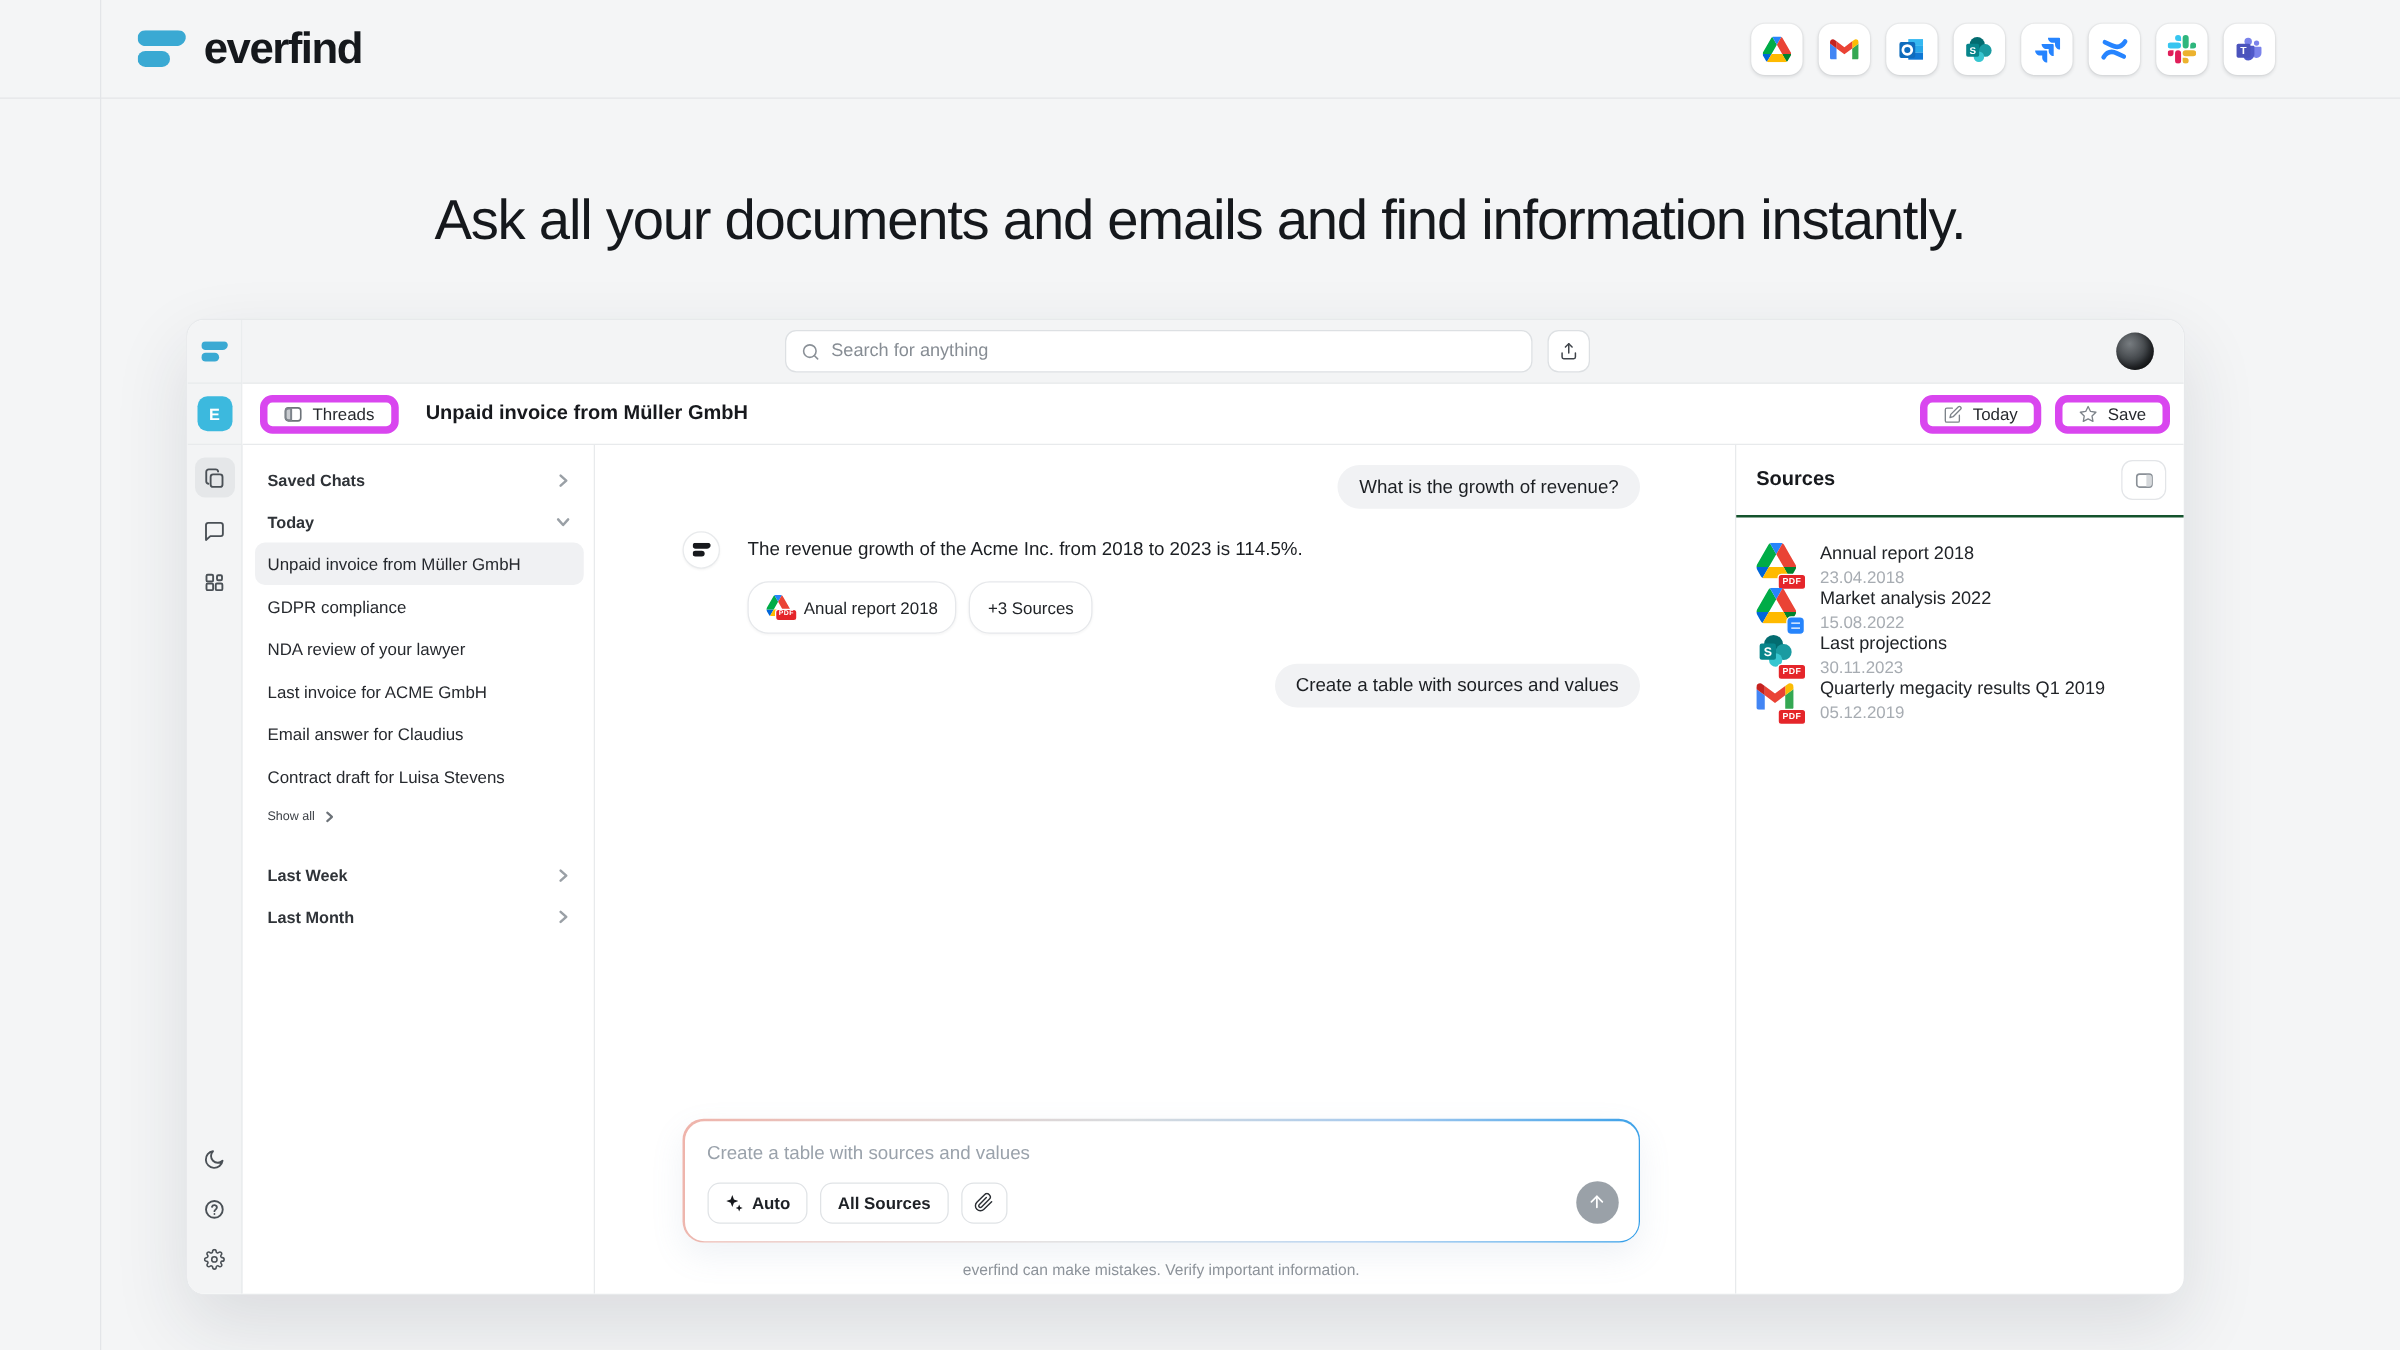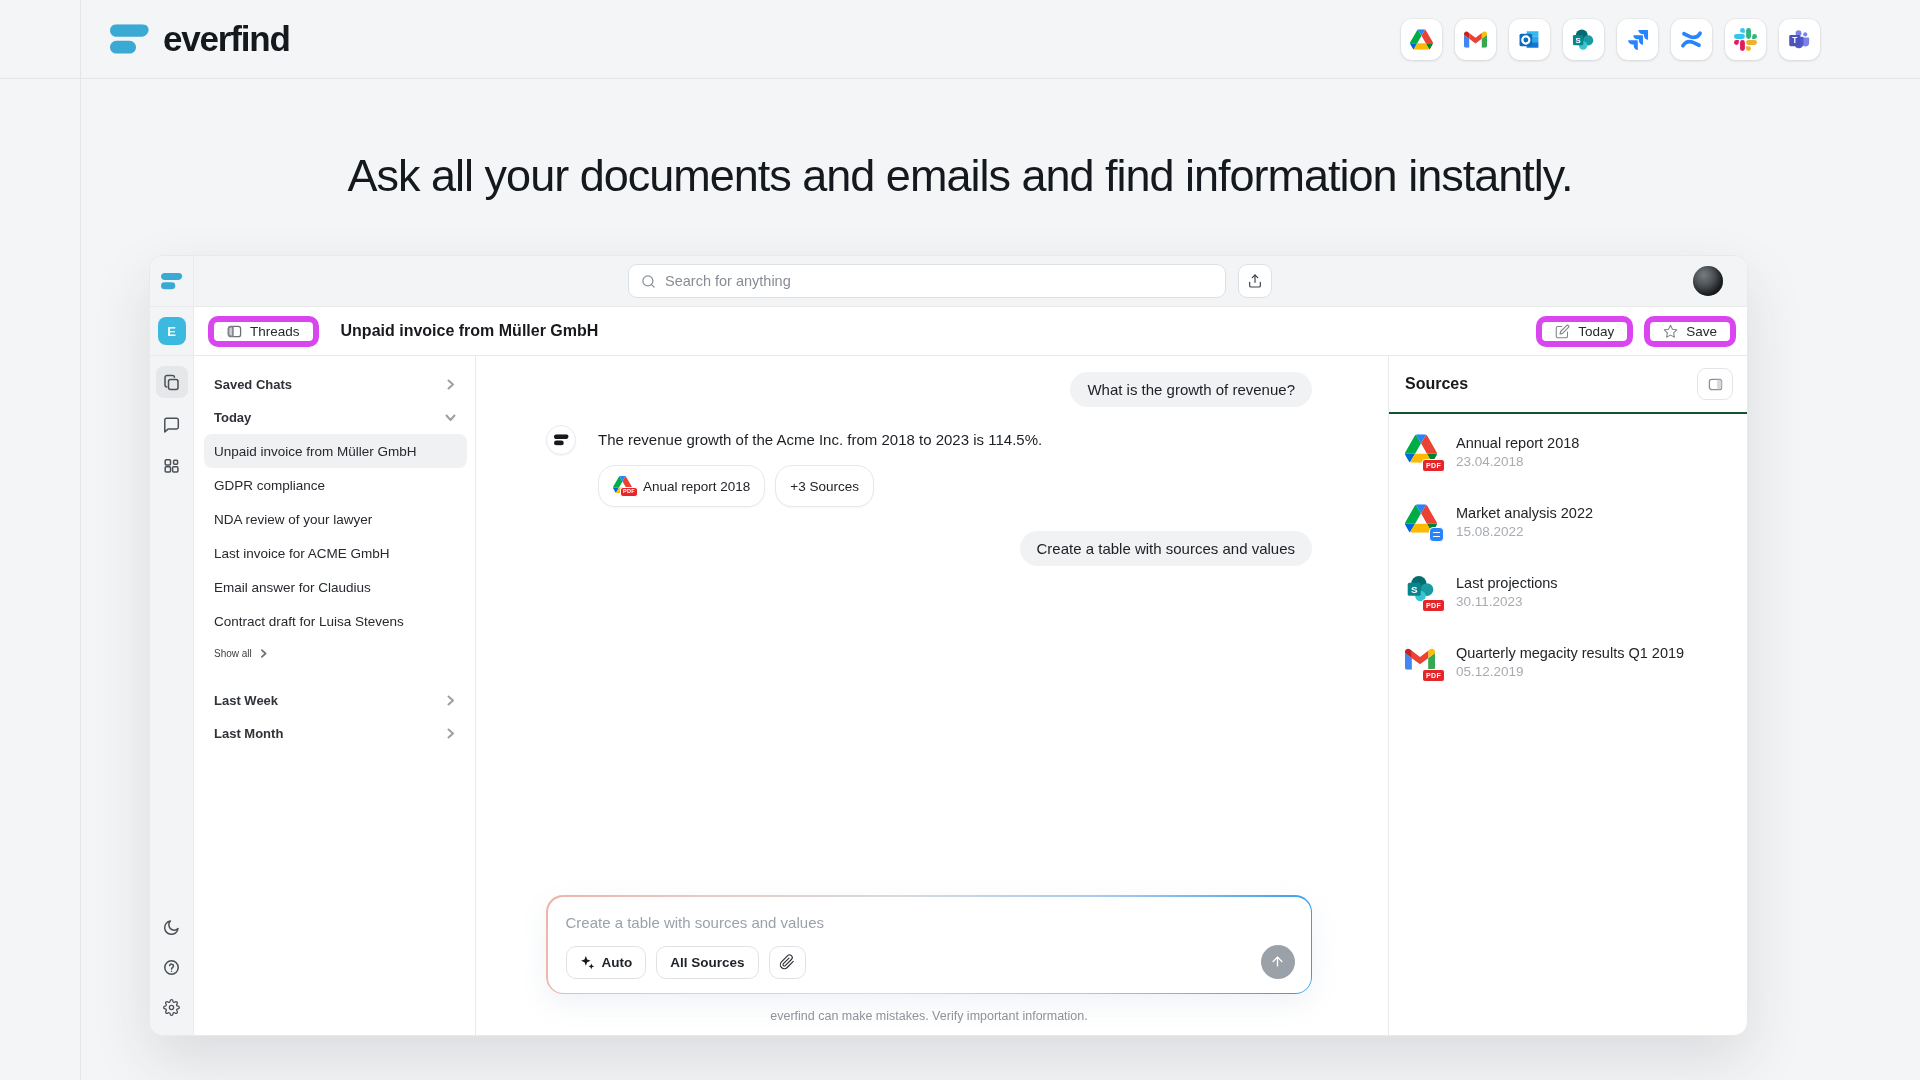--- a/index.html
+++ b/index.html
@@ -135,21 +135,21 @@
   .send-btn { position:absolute; right:16px; bottom:14px; width:34px; height:34px; border-radius:50%; background:#9aa1a8; border:none; display:grid; place-items:center; cursor:pointer; }
   .send-btn svg { width:15px; height:15px; stroke:#fff; fill:none; stroke-width:2.2; stroke-linecap:round; stroke-linejoin:round; }
   .disclaimer { margin-top:15px; text-align:center; font-size:12.5px; color:#8d939a; }
 
   
   .sources-panel { width:359px; flex:none; border-left:1px solid #e8eaec; display:flex; flex-direction:column; }
   .sources-header { display:flex; align-items:center; justify-content:space-between; padding:12px 14px 12px 16px; border-bottom:2px solid #14532d; }
   .sources-title { font-size:16px; font-weight:700; color:#17191d; }
   .panel-toggle { width:36px; height:32px; border:1px solid #e3e5e8; background:#fff; border-radius:9px; display:grid; place-items:center; cursor:pointer; }
   .panel-toggle svg, .threads-ic svg { width:15px; height:15px; }
-  .sources-list { padding:20px 16px; display:flex; flex-direction:column; gap:34px; }
+  .sources-list { padding:20px 16px; display:flex; flex-direction:column; gap:0; }
   .source-item { display:flex; gap:13px; align-items:center; cursor:pointer; }
   .source-ic { position:relative; width:38px; height:36px; flex:none; }
   .source-ic svg.base { width:32px; height:29px; }
   .source-ic svg.base.gm { width:30px; height:23px; margin-top:3px; }
   .src-title { font-size:14.5px; font-weight:500; color:#212428; }
   .src-date { font-size:13.5px; color:#a7acb2; margin-top:3px; }
   .pdf-badge {
     position:absolute; right:-2px; bottom:-2px; background:#e5252a; color:#fff;
     font-size:7px; font-weight:700; letter-spacing:.3px; padding:2px 3px; border-radius:3px;
     border:1.5px solid #fff; line-height:1;

